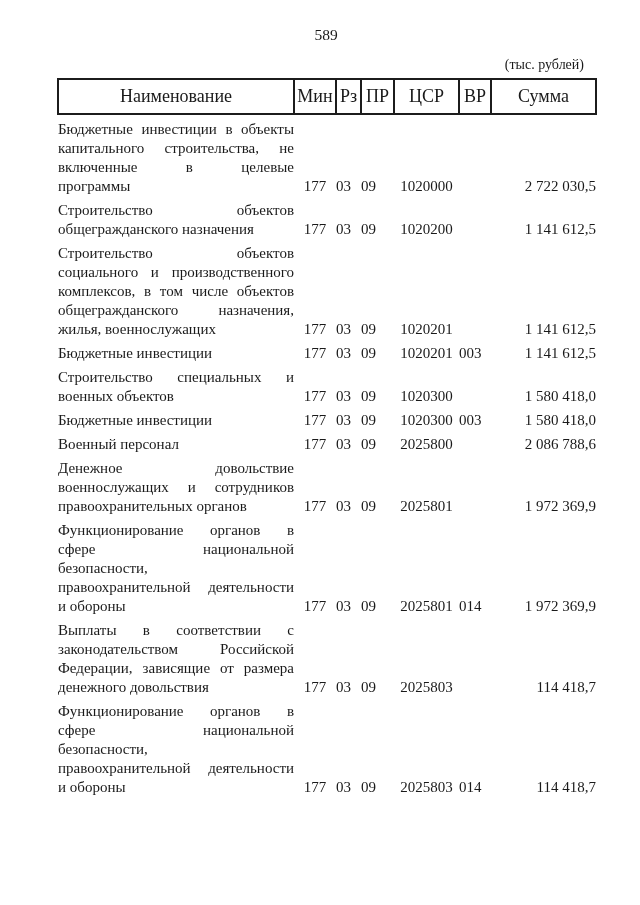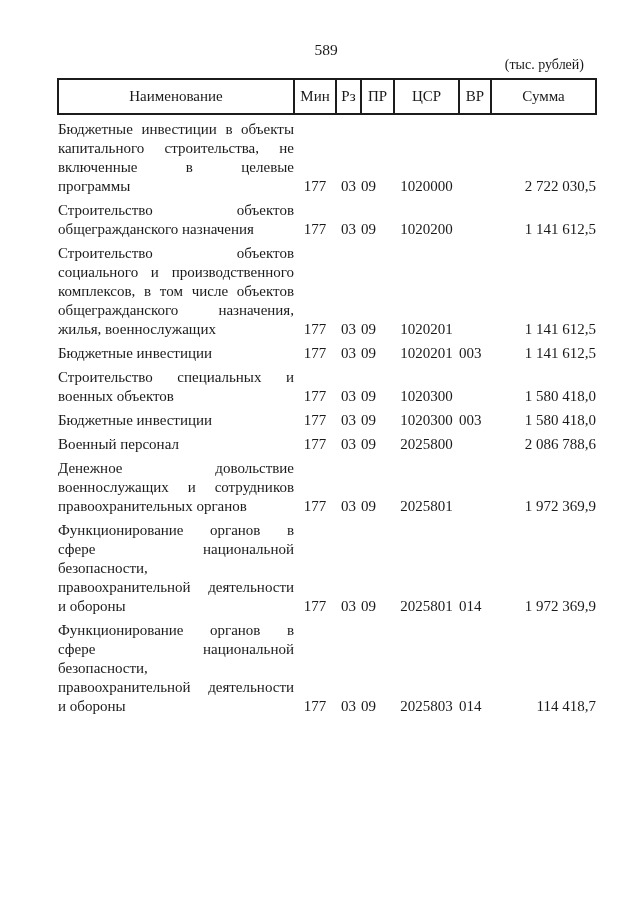--- a/index.html
+++ b/index.html
@@ -11,21 +11,21 @@
     position: relative;
     width: 640px;
     height: 905px;
     background: #ffffff;
     font-family: "Liberation Serif", "DejaVu Serif", serif;
     color: #1a1a1a;
     overflow: hidden;
   }
   .page-number {
     position: absolute;
-    top: 41px;
+    top: 26px;
     left: 57px;
     width: 538px;
     text-align: center;
     font-size: 15.5px;
     line-height: 18px;
   }
   .unit-note {
     position: absolute;
     top: 56px;
     right: 56px;
@@ -37,39 +37,39 @@
     left: 57px;
     top: 78px;
     width: 538px;
     border-collapse: collapse;
     table-layout: fixed;
   }
   table.budget thead th {
     border: 2px solid #1c1c1c;
     height: 33px;
     font-weight: normal;
-    font-size: 15px;
+    font-size: 18px;
     text-align: center;
     vertical-align: middle;
     padding: 0;
   }
   table.budget tbody td {
     vertical-align: bottom;
     padding: 5px 0 0 0;
     font-size: 15px;
     line-height: 19px;
   }
   td.c-name { padding-right: 0; }
   .nline { line-height: 19px; }
   .nline.just {
     text-align: justify;
     text-align-last: justify;
   }
   td.c-min { text-align: center; padding-left: 6px;  white-space: nowrap; }
-  td.c-rz  { text-align: center; padding-left: 14px; white-space: nowrap; }
+  td.c-rz  { text-align: left; padding-left: 14px; white-space: nowrap; }
   td.c-pr  { padding-left: 16px; white-space: nowrap; }
   td.c-csr { text-align: center; padding-left: 20px; white-space: nowrap; }
   td.c-vr  { padding-left: 28px; white-space: nowrap; }
   td.c-sum { text-align: right;  padding-right: 1px; white-space: nowrap; }
 </style>
 </head>
 <body>
 
 <div class="page">
   <div class="page-number">589</div>
@@ -206,20 +206,34 @@
           </td>
           <td class="c-min">177</td>
           <td class="c-rz">03</td>
           <td class="c-pr">09</td>
           <td class="c-csr">2025801</td>
           <td class="c-vr">014</td>
           <td class="c-sum">1 972 369,9</td>
         </tr>
         <tr>
           <td class="c-name">
+            <div class="nline just">Выплаты в соответствии с</div>
+            <div class="nline just">законодательством Российской</div>
+            <div class="nline just">Федерации, зависящие от размера</div>
+            <div class="nline">денежного довольствия</div>
+          </td>
+          <td class="c-min">177</td>
+          <td class="c-rz">03</td>
+          <td class="c-pr">09</td>
+          <td class="c-csr">2025803</td>
+          <td class="c-vr"></td>
+          <td class="c-sum">114 418,7</td>
+        </tr>
+        <tr>
+          <td class="c-name">
             <div class="nline just">Функционирование органов в</div>
             <div class="nline just">сфере национальной</div>
             <div class="nline just">безопасности,</div>
             <div class="nline just">правоохранительной деятельности</div>
             <div class="nline">и обороны</div>
           </td>
           <td class="c-min">177</td>
           <td class="c-rz">03</td>
           <td class="c-pr">09</td>
           <td class="c-csr">2025803</td>

